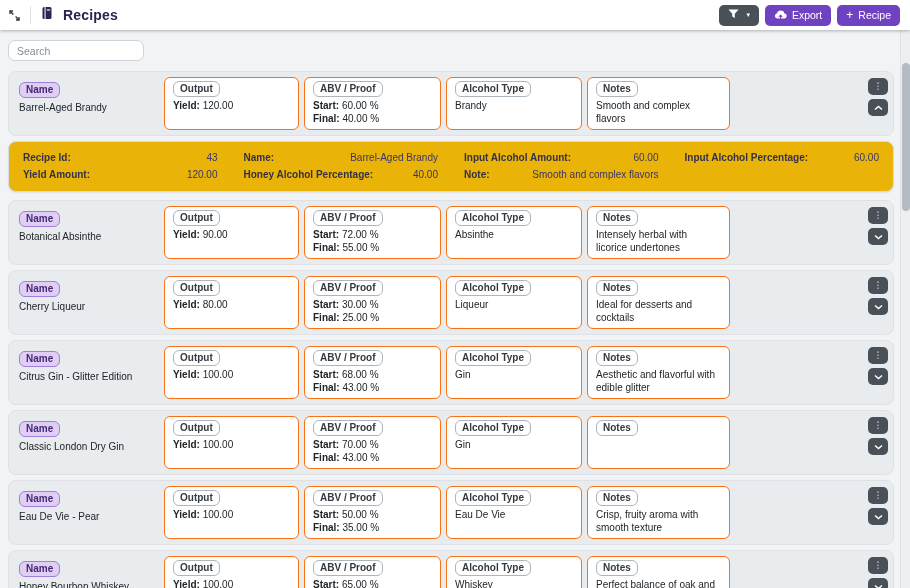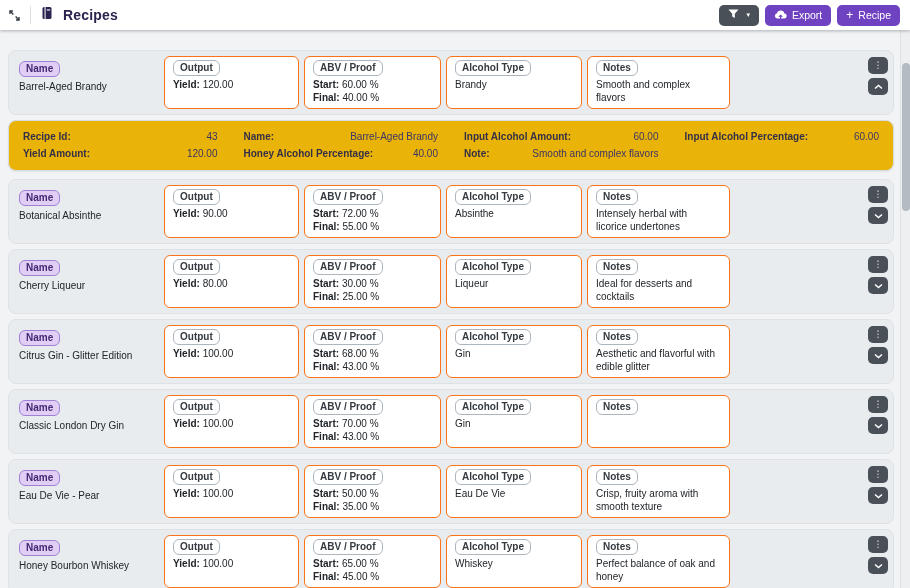--- a/index.html
+++ b/index.html
@@ -150,20 +150,21 @@
     </button>
     <button class="btn btn-purple">
       <span style="font-size:12px">+</span>
       <span>Recipe</span>
     </button>
   </div>
 </header>
 
 <div class="content">
   <div class="toolbar-row">
+    <input class="search-input" type="text" placeholder="Search" style="">
   </div>
 
   <div id="cards">
 
   <div class="card">
     <div class="name-col">
       <span class="badge purple-badge">Name</span>
       <div class="name-text">Barrel-Aged Brandy</div>
     </div>
     <div class="panel">

